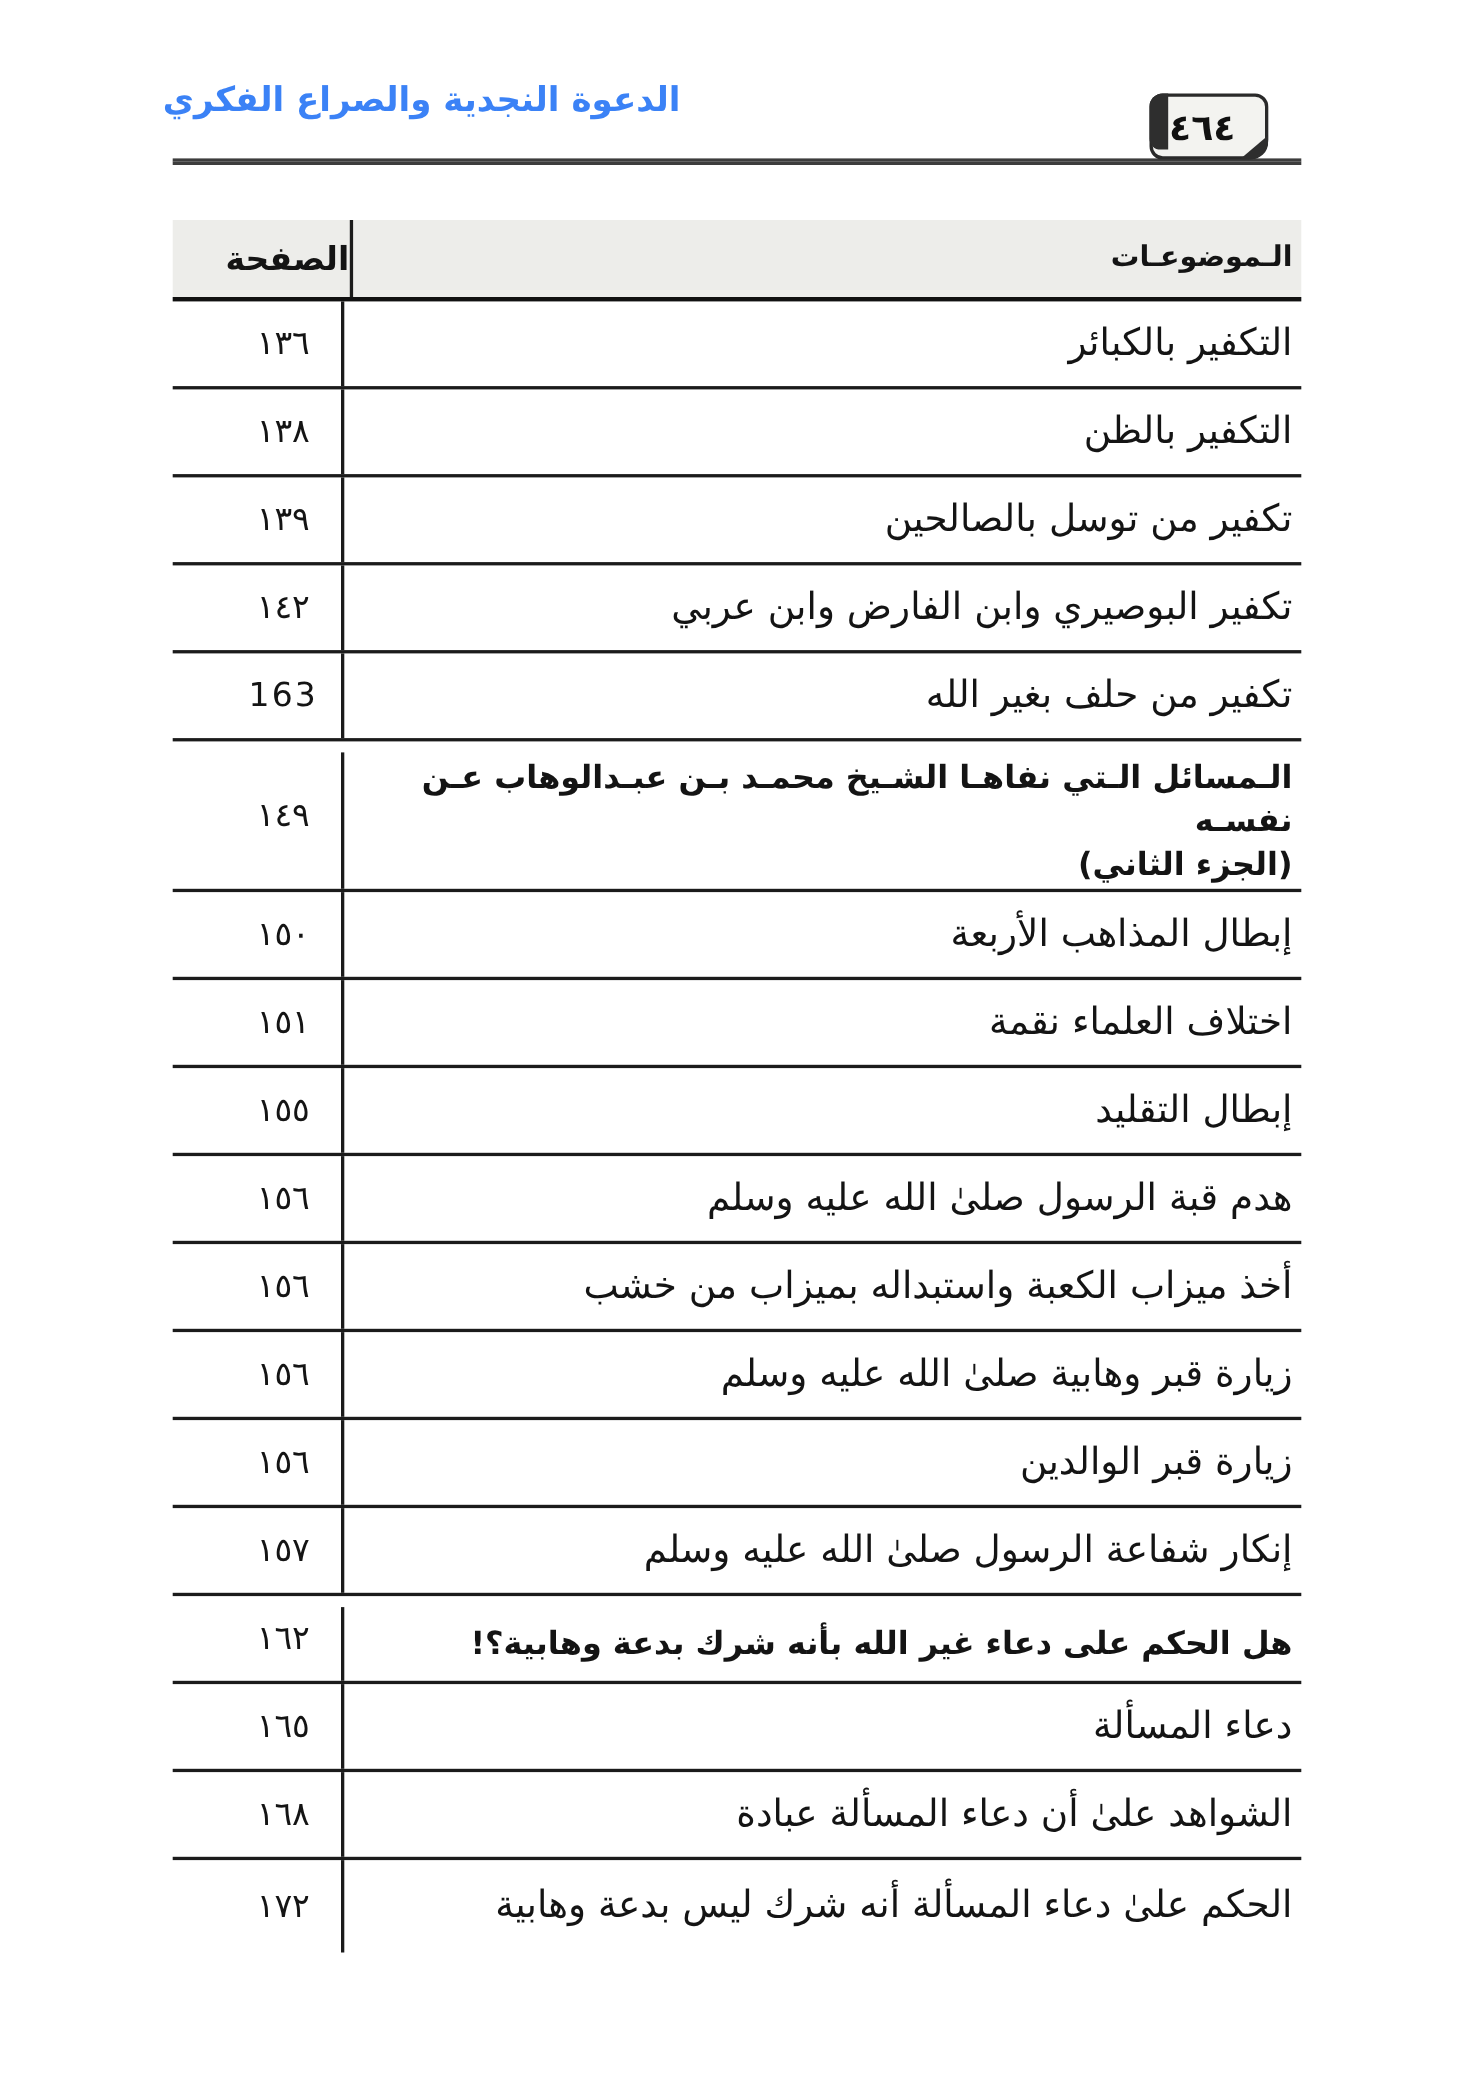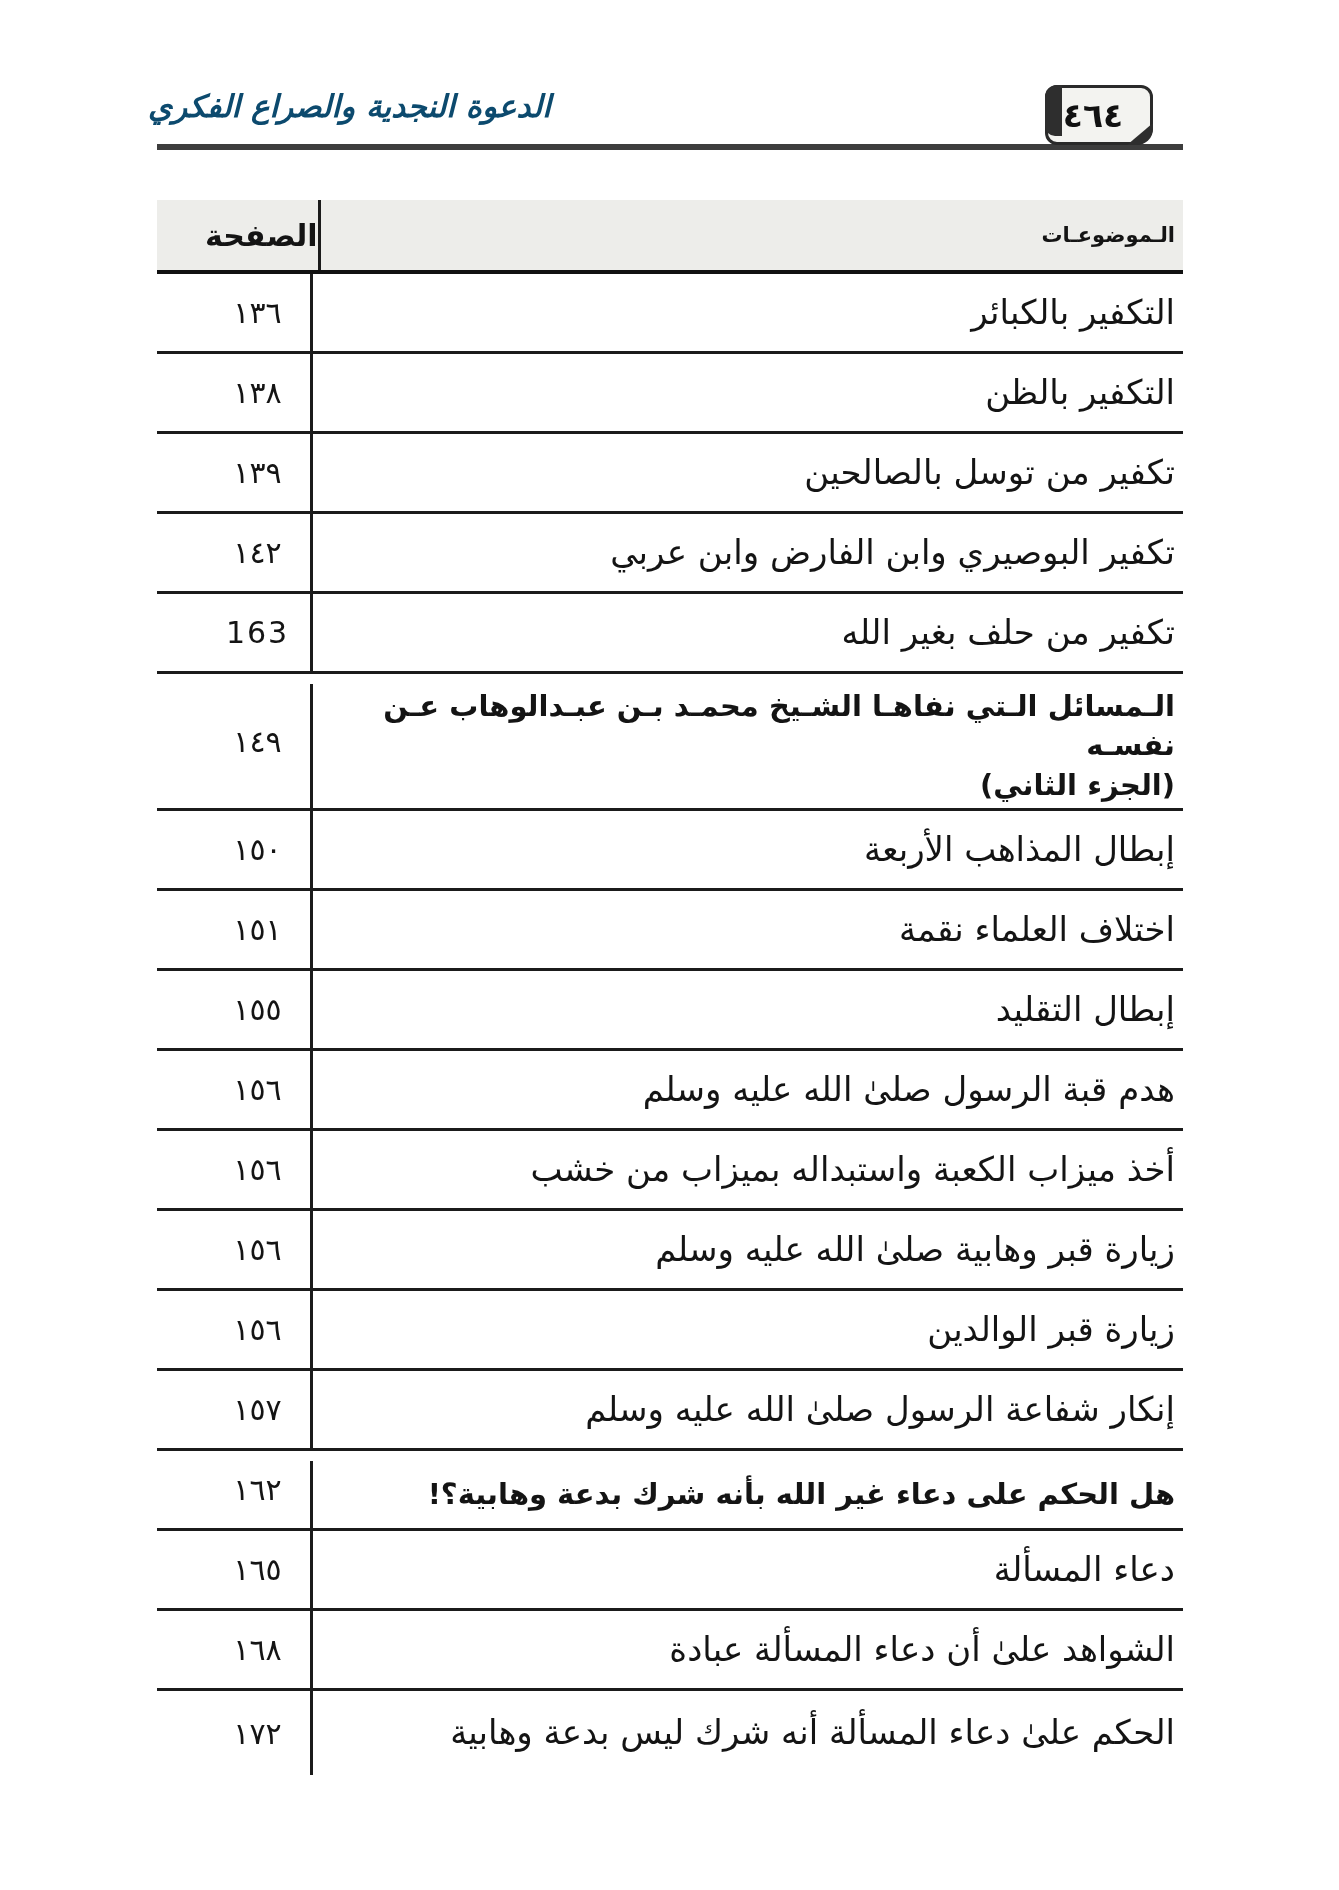--- a/index.html
+++ b/index.html
@@ -9,23 +9,23 @@
     width:1339px; height:1890px;
     background:#ffffff;
     font-family:"DejaVu Sans", sans-serif;
     direction:rtl;
     color:#141414;
     overflow:hidden;
   }
 
   
   .book-title {
-    position:absolute; left:148px; top:88px;
-    font-size:31px; font-weight:bold; color:#0c4a6e;
-    letter-spacing:0.5px; white-space:nowrap;font-style:italic;
+    position:absolute; left:148px; top:73px;
+    font-size:31px; font-weight:bold; color:#3b82f6;
+    letter-spacing:0.5px; white-space:nowrap;
   }
   .header-rule {
     position:absolute; left:157px; top:144px; width:1026px; height:5px;
     border-top:3px solid #3d3d3d; border-bottom:3px solid #3d3d3d;
     z-index:1;
   }
   .page-num-box {
     position:absolute; left:1045px; top:85px; width:108px; height:60px;
     background:#f3f3f0;
     border:3px solid #2a2a2a;
@@ -71,21 +71,21 @@
     text-align:right;
     padding-right:8px; padding-left:16px;
     border-left:3px solid #1b1b1b;      
     font-size:34px; line-height:1.35;
   }
   .cell-page {
     flex:0 0 153px;
     display:flex; align-items:center; justify-content:center;
     font-size:30px; letter-spacing:2px;padding-left:48px;
   }
-  .trow--head .cell-topic { font-weight:bold; font-size:21px; }
+  .trow--head .cell-topic { font-weight:bold; font-size:26px; }
   .trow--head .cell-page  { font-weight:bold; letter-spacing:0; }
   .trow--bold .cell-topic { font-weight:bold; font-size:29px;margin-top:10px; }
   .topic-line2 { display:block; }
 </style>
 </head>
 <body>
 
 <div class="page">
 
   <div class="book-title">الدعوة النجدية والصراع الفكري</div>

